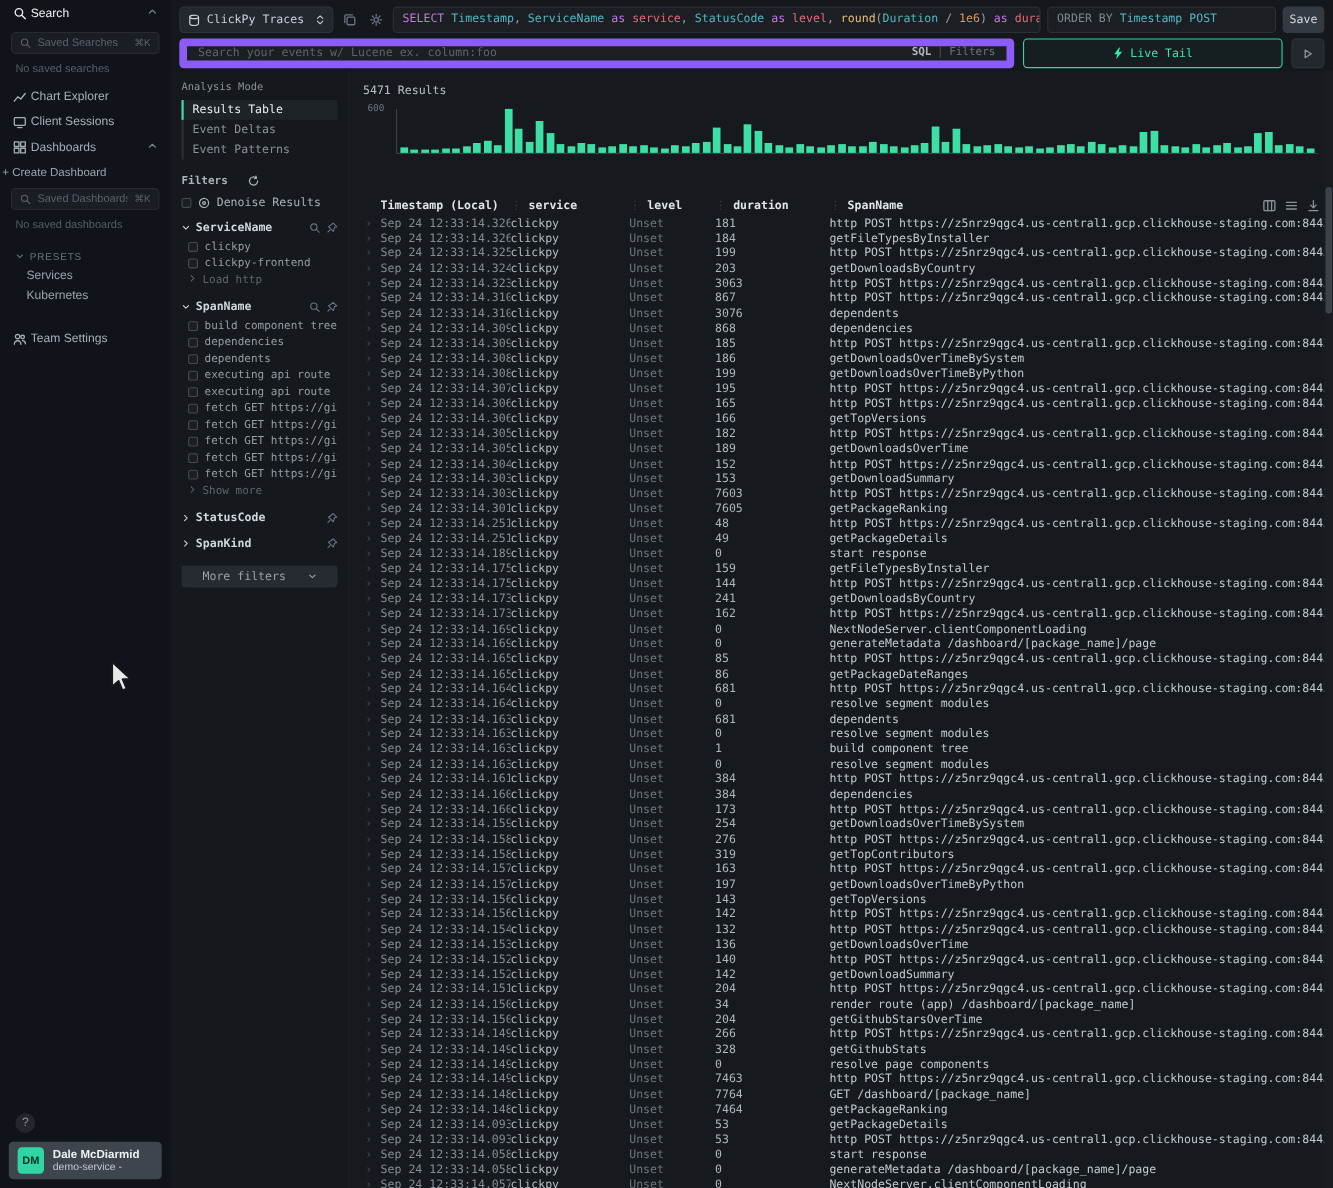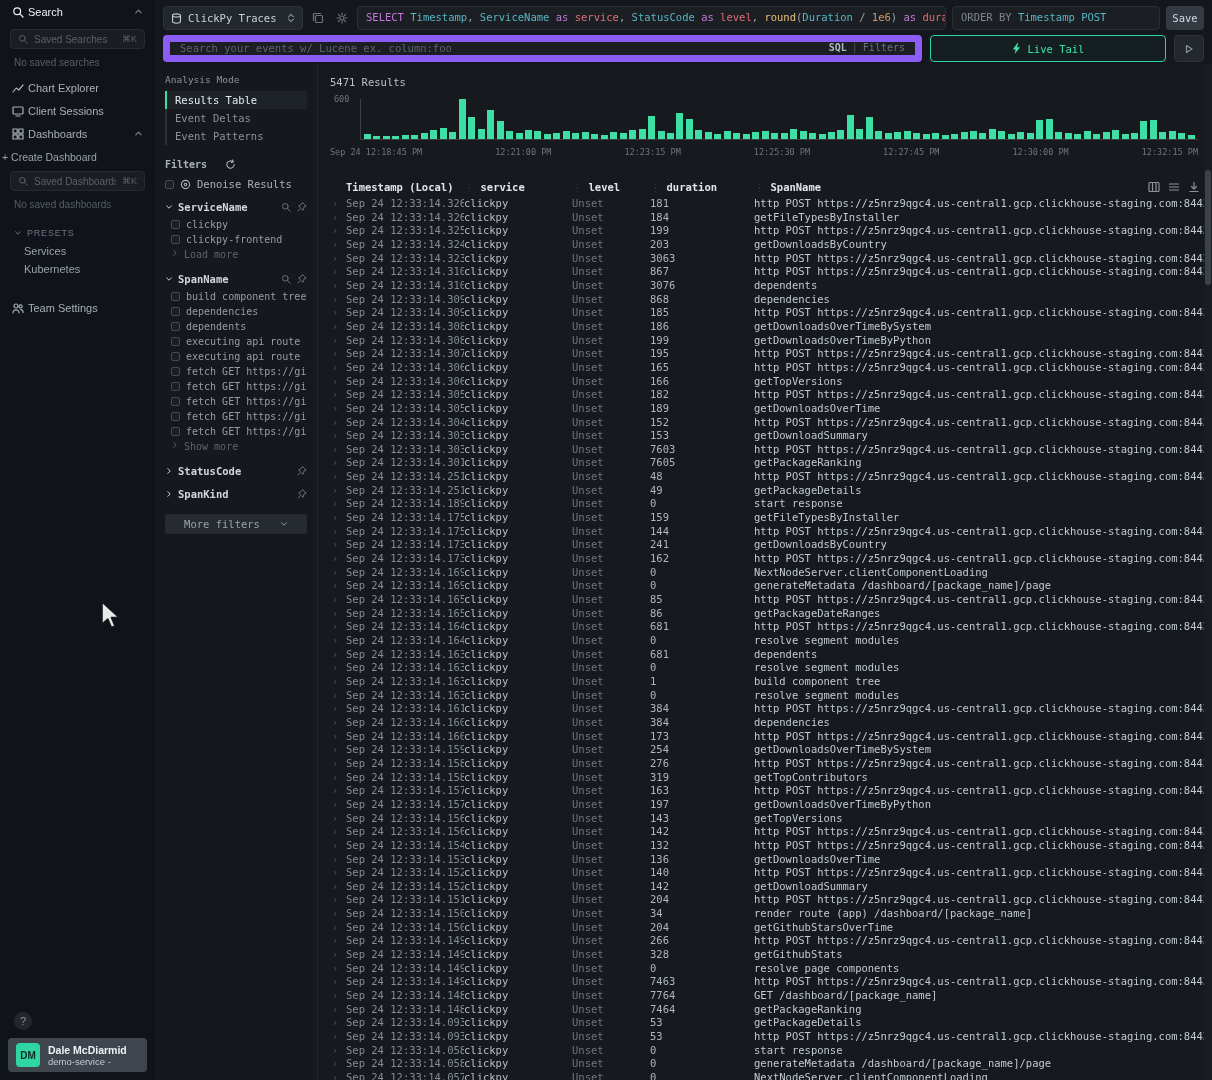--- a/index.html
+++ b/index.html
@@ -316,21 +316,21 @@
     <span class="cl">clickpy</span>
   </div>
             <div class="fitem">
     <span class="cbox"></span>
     <span class="cl">clickpy-frontend</span>
   </div>
             <div class="fmore">
     <svg width="8" height="8" viewBox="0 0 10 10">
                 <polyline points="3.5,2 6.5,5 3.5,8"></polyline>
               </svg>
-    <span class="ml">Load more</span>
+    <span class="ml">Load http</span>
   </div>
             <div class="fgroup">
     <svg width="8" height="8" viewBox="0 0 10 10">
                 <polyline points="2,3.5 5,6.5 8,3.5"></polyline>
               </svg>
     <span class="g-name">SpanName</span>
     <span class="g-icons">
       <svg width="10" height="10" viewBox="0 0 12 12">
                   <circle cx="5.2" cy="5.2" r="3.4"></circle>
                   <line x1="7.8" y1="7.8" x2="11" y2="11"></line>
@@ -508,29 +508,20 @@
               <div class="bar" style="height: 7px; background: rgb(61, 223, 164);"></div>
               <div class="bar" style="height: 9px; background: rgb(61, 223, 164);"></div>
               <div class="bar" style="height: 5px; background: rgb(61, 223, 164);"></div>
               <div class="bar" style="height: 6px; background: rgb(61, 223, 164);"></div>
               <div class="bar" style="height: 18px; background: rgb(61, 223, 164);"></div>
               <div class="bar" style="height: 19px; background: rgb(61, 223, 164);"></div>
               <div class="bar" style="height: 7px; background: rgb(61, 223, 164);"></div>
               <div class="bar" style="height: 8px; background: rgb(61, 223, 164);"></div>
               <div class="bar" style="height: 6px; background: rgb(61, 223, 164);"></div>
               <div class="bar" style="height: 4px; background: rgb(61, 223, 164);"></div>
-            </div>
-          <div class="ticks">
-              <span class="tick">Sep 24 12:18:45 PM</span>
-              <span class="tick">12:21:00 PM</span>
-              <span class="tick">12:23:15 PM</span>
-              <span class="tick">12:25:30 PM</span>
-              <span class="tick">12:27:45 PM</span>
-              <span class="tick">12:30:00 PM</span>
-              <span class="tick">12:32:15 PM</span>
             </div>
         </div>
 
         <div class="table-wrap">
           <div class="thead">
             <span class="th"></span>
             <span class="th">Timestamp (Local)</span>
             <span class="th colsep">
                 <span>service</span>
               </span>

